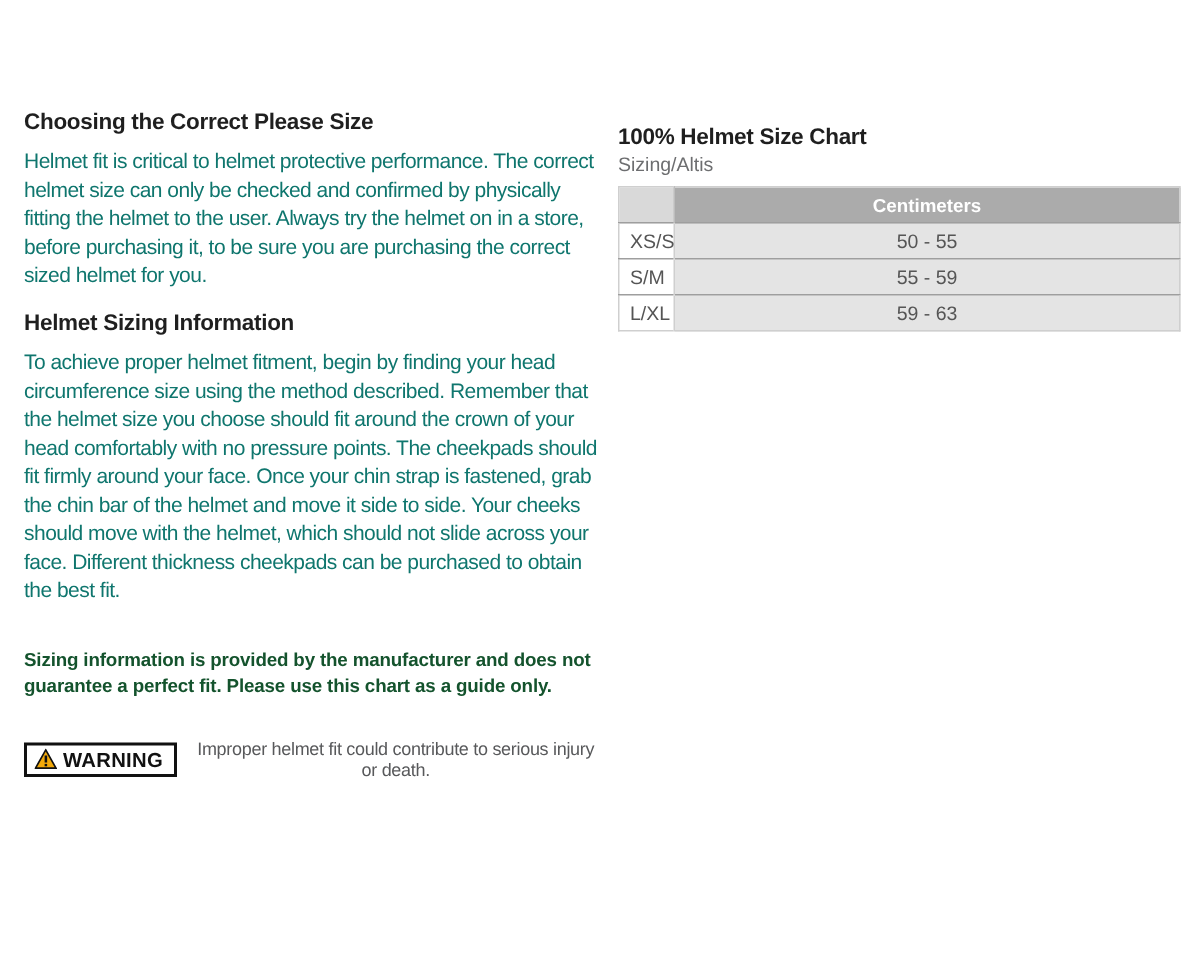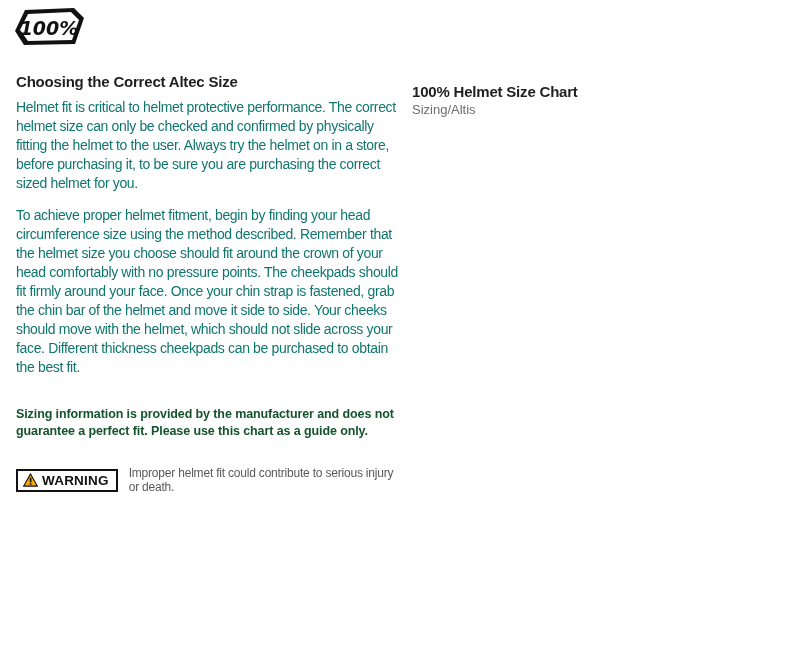--- a/index.html
+++ b/index.html
@@ -25,21 +25,21 @@
     margin: 0 0 7px; line-height: 19px; letter-spacing: -0.2px;
   }
   .section-body {
     font-size: 14px; color: #0f766e;
     margin: 0 0 13px; line-height: 19px; letter-spacing: -0.35px;
   }
   .disclaimer {
     margin: 29px 0 0; font-size: 12.5px; font-weight: bold;
     color: #14532d; line-height: 17px; letter-spacing: -0.1px;
   }
-  .warning-row { margin-top: 26px; display: flex; align-items: center; gap: 11px; }
+  .warning-row { margin-top: 26px; display: flex; align-items: center; gap: 11px; text-align: center; }
   .warning-badge {
     display: inline-flex; align-items: center; gap: 4px;
     border: 2px solid #111; background: #fff; padding: 2px 7px 2px 5px;
   }
   .warning-badge-label {
     font-size: 13.5px; font-weight: bold; color: #111; letter-spacing: 0.2px;
   }
   .warning-text { font-size: 12px; color: #58595b; letter-spacing: -0.2px; }
 
   
@@ -67,34 +67,28 @@
   .size-chart .range-cell {
     background: #e4e4e4; color: #555; font-size: 13px;
     text-align: center; border-left: 1px solid #cfcfcf;
   }
 </style>
 </head>
 <body>
 
 <div class="page">
 
-  <div class="logo">
-    <svg width="70" height="38" viewBox="0 0 70 38">
-      <polygon points="10,2 59,0 69,10 60,36 9,37 0,23" fill="#111"></polygon>
-      <polygon points="13,6 56,4 64,12 57,32 13,33 5,22" fill="#ffffff"></polygon>
-      <text x="34" y="27" text-anchor="middle" font-family="DejaVu Sans, sans-serif" font-size="19" font-weight="bold" font-style="italic" fill="#111">100%</text>
-    </svg>
-  </div>
 
   <div class="col-left">
 
-    <h3 class="section-heading">Choosing the Correct Altec Size</h3>
+    <h3 class="section-heading">Choosing the Correct Please Size</h3>
     <p class="section-body">Helmet fit is critical to helmet protective performance. The correct helmet size can only be checked and confirmed by physically fitting the helmet to the user. Always try the helmet on in a store, before purchasing it, to be sure you are purchasing the correct sized helmet for you.</p>
 
 
+    <h3 class="section-heading">Helmet Sizing Information</h3>
     <p class="section-body">To achieve proper helmet fitment, begin by finding your head circumference size using the method described. Remember that the helmet size you choose should fit around the crown of your head comfortably with no pressure points. The cheekpads should fit firmly around your face. Once your chin strap is fastened, grab the chin bar of the helmet and move it side to side. Your cheeks should move with the helmet, which should not slide across your face. Different thickness cheekpads can be purchased to obtain the best fit.</p>
 
     <p class="disclaimer">Sizing information is provided by the manufacturer and does not guarantee a perfect fit. Please use this chart as a guide only.</p>
 
     <div class="warning-row">
       <span class="warning-badge">
         <svg width="15" height="14" viewBox="0 0 16 15">
           <polygon points="8,1 15.3,14 0.7,14" fill="#f2a90a" stroke="#111" stroke-width="1.2"></polygon>
           <rect x="7.2" y="5" width="1.8" height="5" fill="#111"></rect>
           <rect x="7.2" y="11" width="1.8" height="1.7" fill="#111"></rect>
@@ -103,15 +97,41 @@
       </span>
       <span class="warning-text">Improper helmet fit could contribute to serious injury or death.</span>
     </div>
 
   </div>
 
   <div class="col-right">
     <h2 class="chart-title">100% Helmet Size Chart</h2>
     <div class="chart-subtitle">Sizing/Altis</div>
 
+    <table class="size-chart">
+      <colgroup>
+          <col style="width:37px">
+          <col>
+        </colgroup>
+      <thead>
+        <tr>
+          <th class="corner-cell"></th>
+          <th class="cm-header">Centimeters</th>
+        </tr>
+      </thead>
+      <tbody>
+        <tr>
+          <td class="size-cell">XS/S</td>
+          <td class="range-cell">50 - 55</td>
+        </tr>
+        <tr>
+          <td class="size-cell">S/M</td>
+          <td class="range-cell">55 - 59</td>
+        </tr>
+        <tr>
+          <td class="size-cell">L/XL</td>
+          <td class="range-cell">59 - 63</td>
+        </tr>
+      </tbody>
+    </table>
   </div>
 
 </div>
 
 </body></html>

